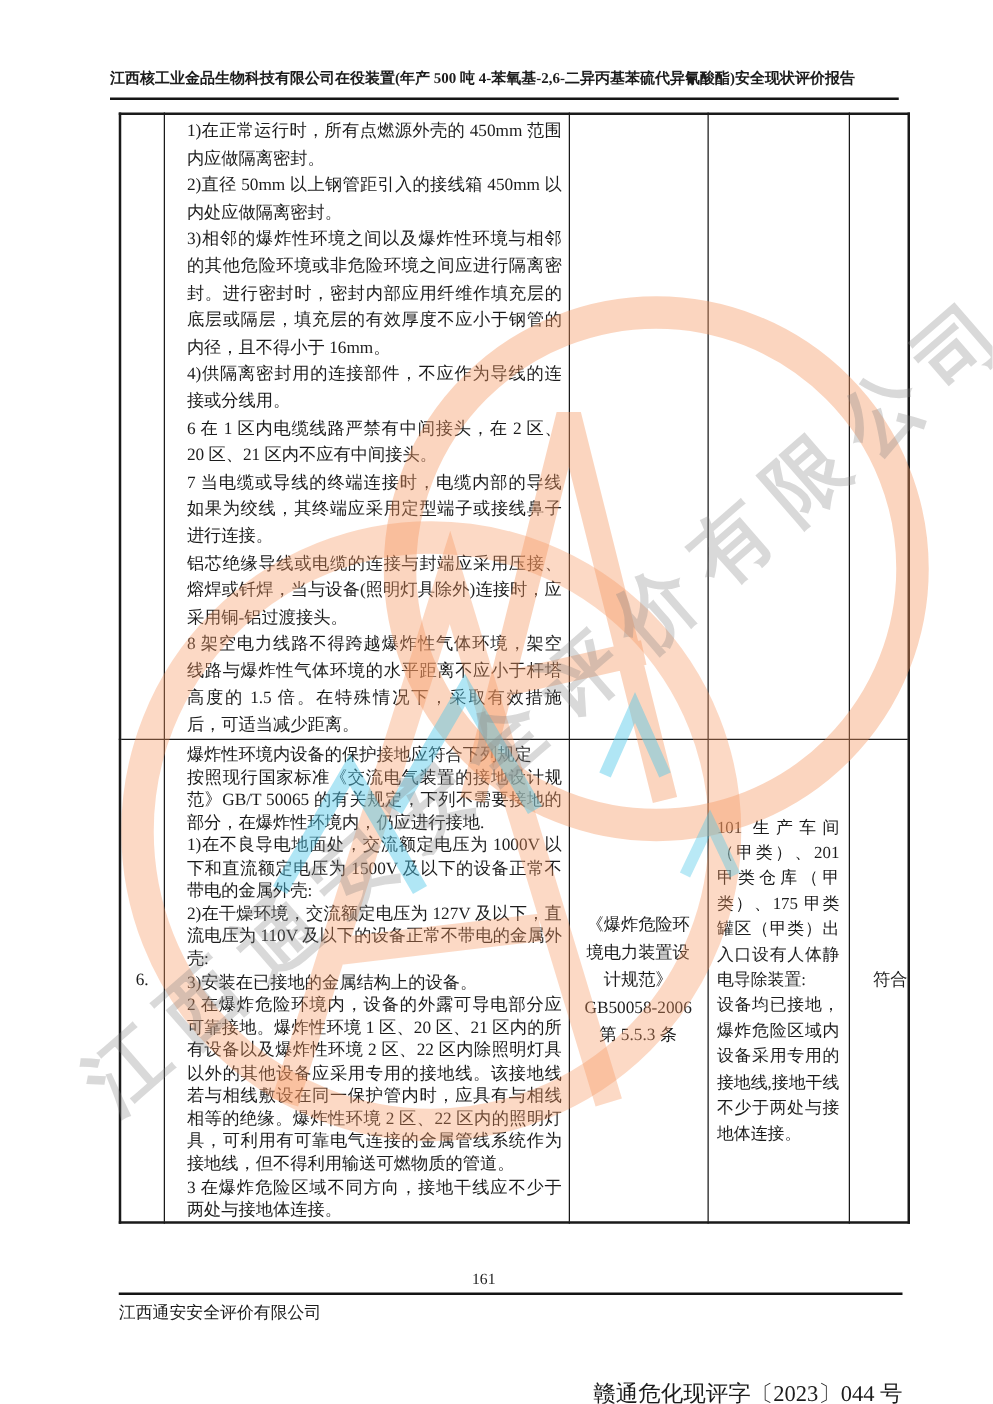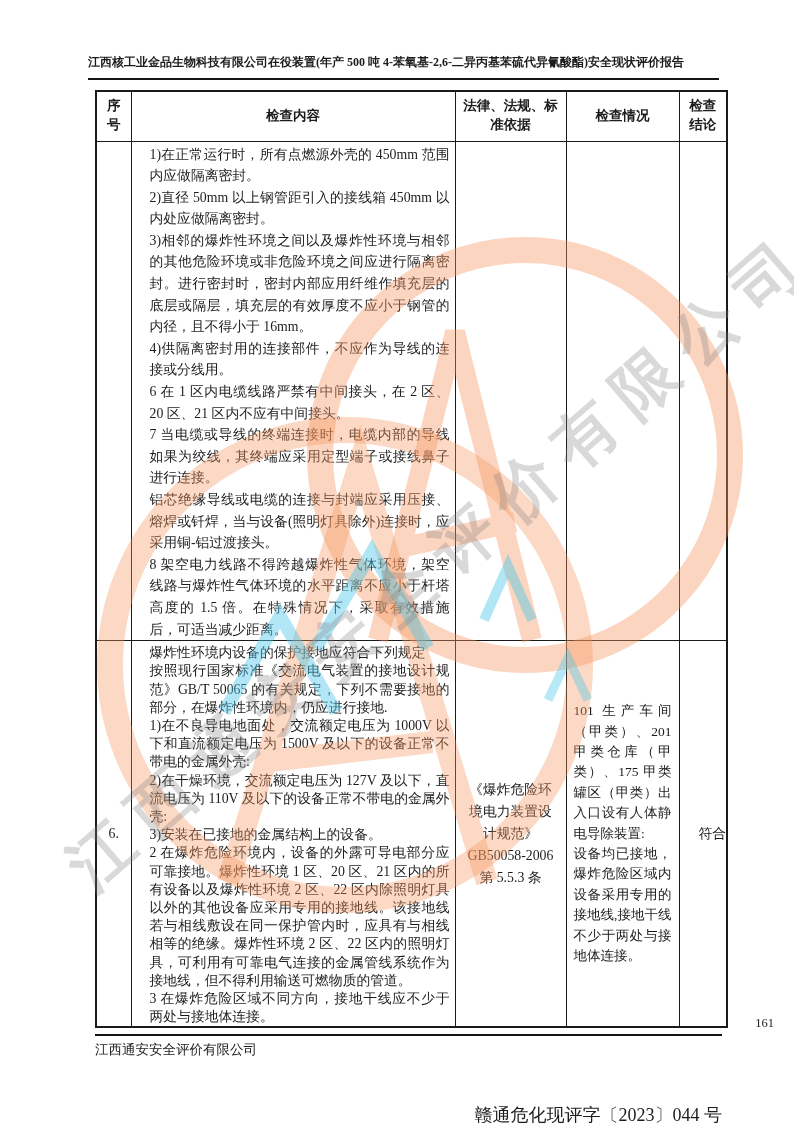--- a/index.html
+++ b/index.html
@@ -62,48 +62,41 @@
     font-size:64px; letter-spacing:16px; color:rgba(128,128,128,0.30);
   }
   .wm-red {
     position:absolute; left:292px; top:690px; line-height:1; white-space:nowrap;
     font-family:"Liberation Sans","DejaVu Sans",sans-serif; font-weight:bold;
     font-size:82px; letter-spacing:6px; color:rgba(214,40,26,0.46);
   }
 
   
   .page-num { position:absolute; top:1016px; left:0; width:774px;
-              text-align:right; font-size:12.5px; z-index:2; }
+              text-align:center; font-size:12.5px; z-index:2; }
   .footer-rule { position:absolute; top:1034px; left:95px; width:627px;
                  height:1.5px; background:#141414; z-index:2; }
   .footer-left { position:absolute; top:1041px; left:95px; font-size:13.5px; z-index:2; }
   .footer-right { position:absolute; top:1103px; right:72px; font-size:18px; z-index:2; }
 </style>
 </head>
 <body>
 
 <div class="title">江西核工业金品生物科技有限公司在役装置(年产 500 吨 4-苯氧基-2,6-二异丙基苯硫代异氰酸酯)安全现状评价报告</div>
 <div class="title-rule"></div>
 
 <table class="inspection">
   <colgroup>
     <col style="width:35px">
       <col style="width:324px">
       <col style="width:111px">
     <col style="width:113px">
       <col style="width:48px">
   </colgroup>
   <tbody>
-      <tr>
-    <th class="c-no">序号</th>
-    <th class="c-content">检查内容</th>
-    <th class="c-basis">法律、法规、标准依据</th>
-    <th class="c-situ">检查情况</th>
-    <th class="c-concl">检查结论</th>
-  </tr>
   <tr class="row-cont">
     <td class="cell-no"></td>
     <td class="cell-content">1)在正常运行时，所有点燃源外壳的 450mm 范围内应做隔离密封。
 2)直径 50mm 以上钢管距引入的接线箱 450mm 以内处应做隔离密封。
 3)相邻的爆炸性环境之间以及爆炸性环境与相邻的其他危险环境或非危险环境之间应进行隔离密封。进行密封时，密封内部应用纤维作填充层的底层或隔层，填充层的有效厚度不应小于钢管的内径，且不得小于 16mm。
 4)供隔离密封用的连接部件，不应作为导线的连接或分线用。
 6 在 1 区内电缆线路严禁有中间接头，在 2 区、20 区、21 区内不应有中间接头。
 7 当电缆或导线的终端连接时，电缆内部的导线如果为绞线，其终端应采用定型端子或接线鼻子进行连接。
 铝芯绝缘导线或电缆的连接与封端应采用压接、熔焊或钎焊，当与设备(照明灯具除外)连接时，应采用铜-铝过渡接头。
 8 架空电力线路不得跨越爆炸性气体环境，架空线路与爆炸性气体环境的水平距离不应小于杆塔高度的 1.5 倍。在特殊情况下，采取有效措施后，可适当减少距离。</td>

